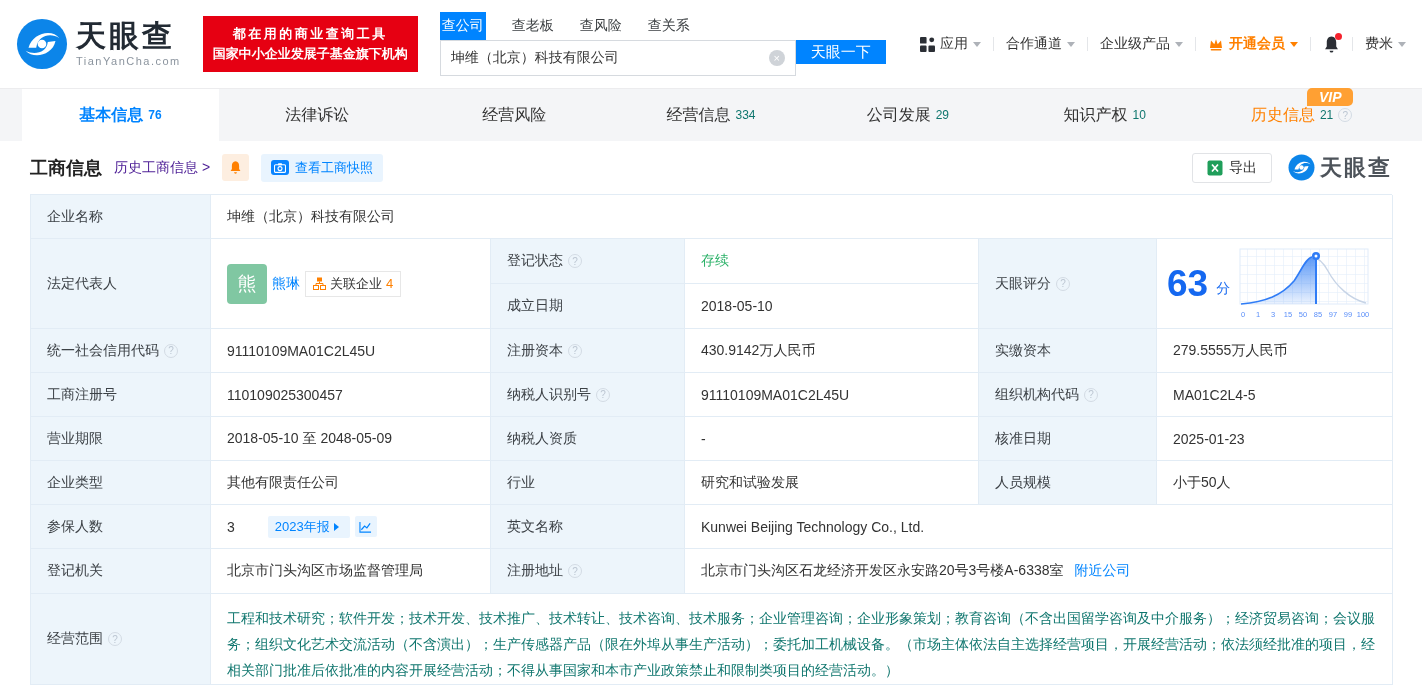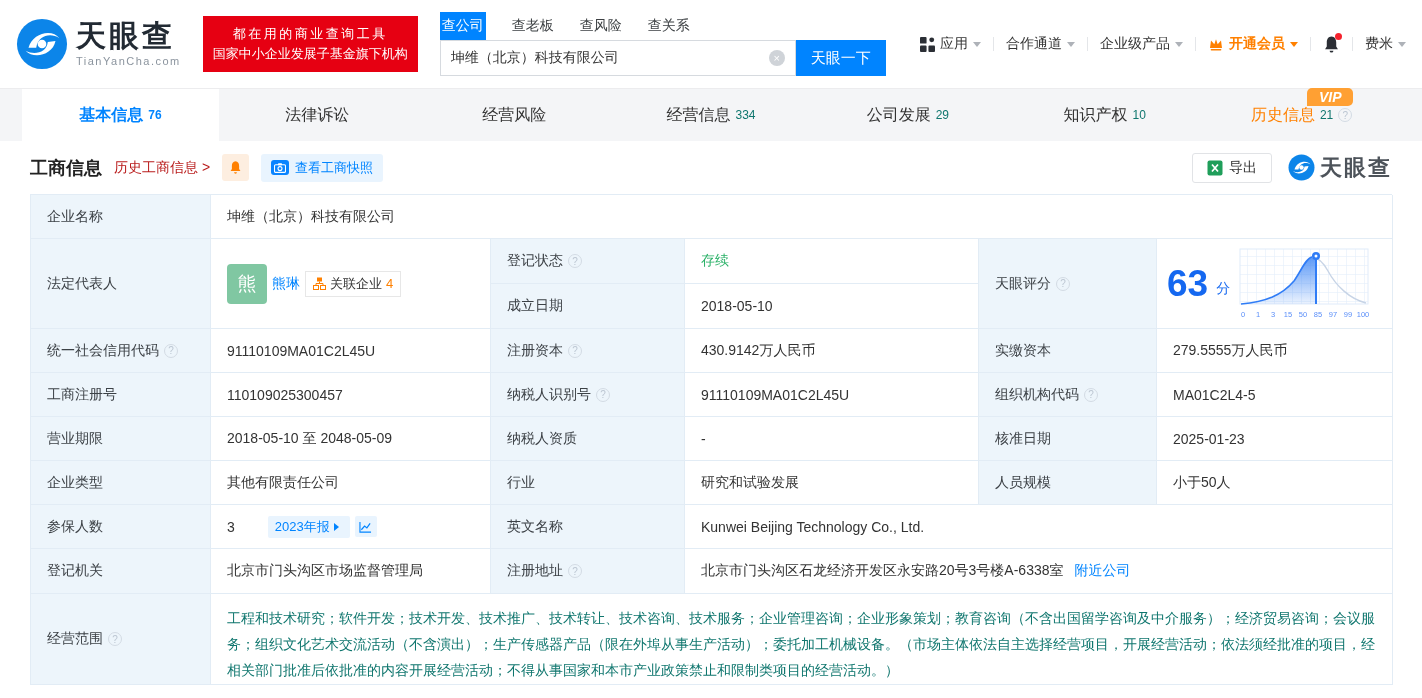--- a/index.html
+++ b/index.html
@@ -5,33 +5,33 @@
   * { box-sizing: border-box; margin: 0; padding: 0; }
   html,body { width: 1422px; height: 698px; overflow: hidden; background: #fff;
     font-family: "Liberation Sans", "DejaVu Sans", sans-serif; color: #333; }
 
   
   .hdr { height: 88px; display: flex; align-items: center; padding: 0 16px; gap: 22px; background:#fff; }
   .logo { display: flex; align-items: center; gap: 8px; }
   .logo-cn { font-size: 30px; font-weight: 700; color: #222a33; letter-spacing: 3px; line-height: 1; }
   .logo-en { font-size: 11px; color: #8b949e; letter-spacing: 1.5px; margin-top: 4px; }
   .banner { background: #e60012; color: #fff; padding: 8px 10px; text-align: center;
-    font-size: 13px; font-weight: 400; line-height: 1.55; }
+    font-size: 13px; font-weight: 700; line-height: 1.55; }
   .banner .b1 { letter-spacing: 2.5px; }
   .search { display: flex; flex-direction: column; }
   .stabs { display: flex; gap: 26px; align-items: flex-end; }
   .stab { font-size: 14px; color: #3c4043; padding: 5px 0; cursor: pointer; }
   .stab.on { background: #0084ff; color: #fff; padding: 5px 2px; }
   .srow { display: flex; }
   .sbox { width: 356px; height: 36px; border: 1px solid #d6dadf; display: flex; align-items: center; padding: 0 10px; background:#fff; }
   .sbox input { border: none; outline: none; flex: 1; font-size: 14px; color: #333;
     font-family: "Liberation Sans","DejaVu Sans",sans-serif; }
   .clear { width: 16px; height: 16px; border-radius: 50%; background: #cfd3d8; color: #fff;
     font-size: 11px; line-height: 16px; text-align: center; cursor: pointer; }
-  .sbtn { width: 90px; height: 36px; background: #0084ff; color: #fff; border: none;
+  .sbtn { width: 90px; height: 24px; background: #0084ff; color: #fff; border: none;
     font-size: 15px; cursor: pointer; font-family: inherit; }
   .menu { margin-left: auto; display: flex; align-items: center; gap: 12px; font-size: 14px; color: #333; white-space: nowrap; }
   .mitem { display: flex; align-items: center; gap: 5px; cursor: pointer; }
   .caret { width: 0; height: 0; border: 4px solid transparent; border-top: 5px solid #aeb2b8; margin-top: 5px; }
   .caret.or { border-top-color: #ff8000; }
   .sep { width: 1px; height: 14px; background: #e4e6e9; }
   .vip-m { color: #ff8000; font-weight: 700; }
   .bell-wrap { position: relative; display: flex; cursor: pointer; }
   .rdot { position: absolute; top: -2px; right: -2px; width: 7px; height: 7px; border-radius: 50%; background: #f5222d; }
 
@@ -44,21 +44,21 @@
   .ntab.active, .ntab.active .cnt { color: #0084ff; font-weight: 700; }
   .ntab.viptab { color: #ff8000; }
   .vipchip { position: absolute; top: -17px; left: 56px; background: #ffa033; color: #fff;
     font-size: 14px; font-style: italic; font-weight: 700; padding: 1px 12px; border-radius: 5px 5px 5px 0; }
   .help { display: inline-flex; width: 14px; height: 14px; border: 1px solid #d3dbe4; border-radius: 50%;
     color: #bcc6d2; font-size: 10px; align-items: center; justify-content: center; flex: none; cursor: pointer; }
 
   
   .secbar { height: 53px; display: flex; align-items: center; padding: 0 30px; gap: 12px; background: #fff; }
   .sec-title { font-size: 18px; font-weight: 700; color: #222; }
-  .hist-link { font-size: 14px; color: #b91c1c; cursor: pointer; }
+  .hist-link { font-size: 14px; color: #4c1d95; cursor: pointer; }
   .bellbtn { width: 27px; height: 27px; background: #fdeee0; border-radius: 3px; display: flex;
     align-items: center; justify-content: center; cursor: pointer; }
   .snapbtn { display: flex; align-items: center; gap: 6px; background: #e9f4fe; color: #0084ff;
     font-size: 13px; padding: 5px 10px; border-radius: 3px; cursor: pointer; }
   .camchip { width: 18px; height: 15px; background: #0a84ff; border-radius: 3px; display: flex;
     align-items: center; justify-content: center; }
   .rgt { margin-left: auto; display: flex; align-items: center; gap: 16px; }
   .expbtn { display: flex; align-items: center; gap: 6px; border: 1px solid #e1e3e6; background: #fff;
     padding: 5px 14px; border-radius: 3px; font-size: 14px; color: #333; cursor: pointer; }
   .wm { display: flex; align-items: center; gap: 5px; }

